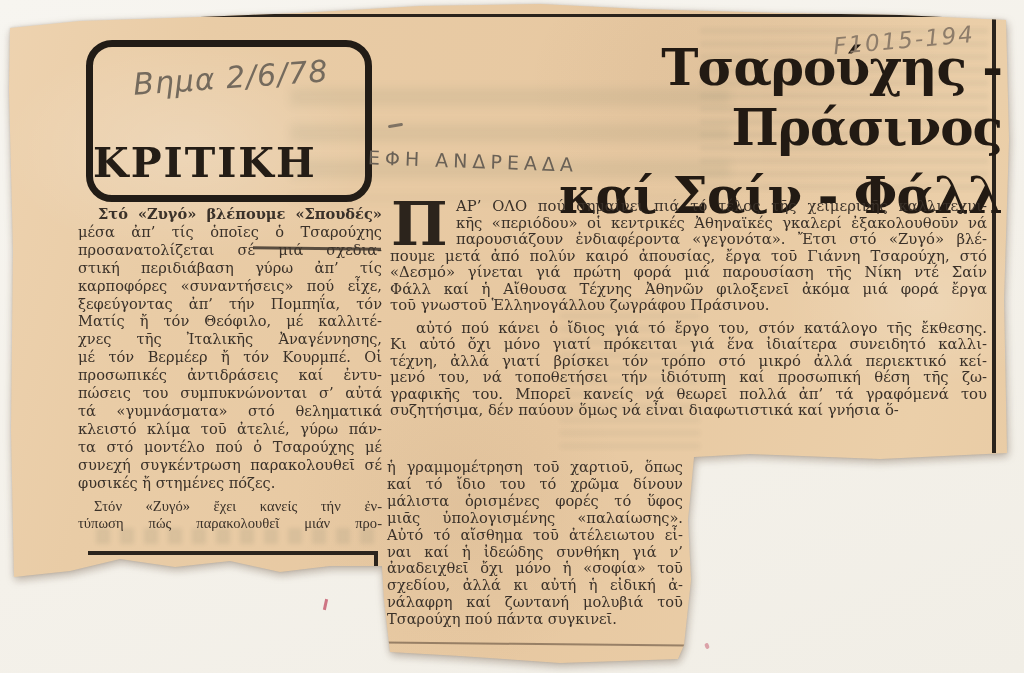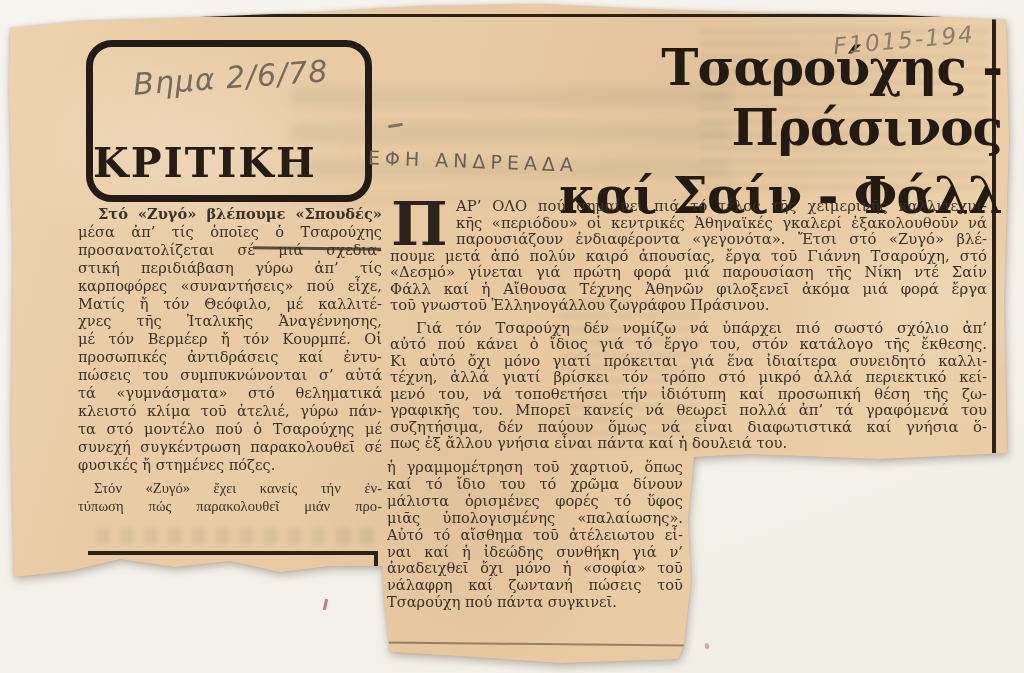--- a/index.html
+++ b/index.html
@@ -114,38 +114,37 @@
         <div class="p1 endpara">
             <div class="line">ΑΡ’ ΟΛΟ πού σημαίνει πιά τό τέλος τῆς χειμερινῆς καλλιτεχνι-</div>
             <div class="line">κῆς «περιόδου» οἱ κεντρικές Ἀθηναϊκές γκαλερί ἐξακολουθοῦν νά</div>
             <div class="line">παρουσιάζουν ἐνδιαφέροντα «γεγονότα». Ἔτσι στό «Ζυγό» βλέ-</div>
             <div class="line">πουμε μετά ἀπό πολύν καιρό ἀπουσίας, ἔργα τοῦ Γιάννη Τσαρούχη, στό</div>
             <div class="line">«Δεσμό» γίνεται γιά πρώτη φορά μιά παρουσίαση τῆς Νίκη ντέ Σαίν</div>
             <div class="line">Φάλλ καί ἡ Αἴθουσα Τέχνης Ἀθηνῶν φιλοξενεῖ ἀκόμα μιά φορά ἔργα</div>
             <div class="line">τοῦ γνωστοῦ Ἑλληνογάλλου ζωγράφου Πράσινου.</div>
           </div>
         <div class="p2 endpara">
-            <div class="line">Γιά τόν Τσαρούχη δέν νομίζω νά ὑπάρχει πιό σωστό σχόλιο ἀπ’</div>
             <div class="line">αὐτό πού κάνει ὁ ἴδιος γιά τό ἔργο του, στόν κατάλογο τῆς ἔκθεσης.</div>
             <div class="line">Κι αὐτό ὄχι μόνο γιατί πρόκειται γιά ἕνα ἰδιαίτερα συνειδητό καλλι-</div>
             <div class="line">τέχνη, ἀλλά γιατί βρίσκει τόν τρόπο στό μικρό ἀλλά περιεκτικό κεί-</div>
             <div class="line">μενό του, νά τοποθετήσει τήν ἰδιότυπη καί προσωπική θέση τῆς ζω-</div>
             <div class="line">γραφικῆς του. Μπορεῖ κανείς νά θεωρεῖ πολλά ἀπ’ τά γραφόμενά του</div>
             <div class="line">συζητήσιμα, δέν παύουν ὅμως νά εἶναι διαφωτιστικά καί γνήσια ὅ-</div>
-            <div class="line">πως ἐξ ἄλλου γνήσια εἶναι πάντα καί ἡ δουλειά του.</div>
           </div>
       </div>
 
       <div class="textblock leftcol">
         <div class="p1 endpara">
             <div class="line">Στό «Ζυγό» βλέπουμε «Σπουδές»</div>
             <div class="line">μέσα ἀπ’ τίς ὁποῖες ὁ Τσαρούχης</div>
             <div class="line">προσανατολίζεται σέ μιά σχεδια-</div>
             <div class="line">στική περιδιάβαση γύρω ἀπ’ τίς</div>
             <div class="line">καρποφόρες «συναντήσεις» πού εἶχε,</div>
+            <div class="line">ξεφεύγοντας ἀπ’ τήν Πομπηΐα, τόν</div>
             <div class="line">Ματίς ἤ τόν Θεόφιλο, μέ καλλιτέ-</div>
             <div class="line">χνες τῆς Ἰταλικῆς Ἀναγέννησης,</div>
             <div class="line">μέ τόν Βερμέερ ἤ τόν Κουρμπέ. Οἱ</div>
             <div class="line">προσωπικές ἀντιδράσεις καί ἐντυ-</div>
             <div class="line">πώσεις του συμπυκνώνονται σ’ αὐτά</div>
             <div class="line">τά «γυμνάσματα» στό θεληματικά</div>
             <div class="line">κλειστό κλίμα τοῦ ἀτελιέ, γύρω πάν-</div>
             <div class="line">τα στό μοντέλο πού ὁ Τσαρούχης μέ</div>
             <div class="line">συνεχή συγκέντρωση παρακολουθεῖ σέ</div>
             <div class="line">φυσικές ἤ στημένες πόζες.</div>
@@ -157,21 +156,22 @@
       </div>
 
       <div class="textblock bottomcol endpara">
           <div class="line">ἡ γραμμομέτρηση τοῦ χαρτιοῦ, ὅπως</div>
           <div class="line">καί τό ἴδιο του τό χρῶμα δίνουν</div>
           <div class="line">μάλιστα ὁρισμένες φορές τό ὕφος</div>
           <div class="line">μιᾶς ὑπολογισμένης «παλαίωσης».</div>
           <div class="line">Αὐτό τό αἴσθημα τοῦ ἀτέλειωτου εἶ-</div>
           <div class="line">ναι καί ἡ ἰδεώδης συνθήκη γιά ν’</div>
           <div class="line">ἀναδειχθεῖ ὄχι μόνο ἡ «σοφία» τοῦ</div>
-          <div class="line">νάλαφρη καί ζωντανή πώσεις τοῦ</div>
+          <div class="line">σχεδίου, ἀλλά κι αὐτή ἡ εἰδική ἀ-</div>
+          <div class="line">νάλαφρη καί ζωντανή μολυβιά τοῦ</div>
           <div class="line">Τσαρούχη πού πάντα συγκινεῖ.</div>
         </div>
 
       <div class="hand hand-date">Βημα 2/6/78</div>
       <div class="hand hand-ref">F1015-194</div>
       <div class="hand hand-name">ΕΦΗ ΑΝΔΡΕΑΔΑ</div>
       <div class="pen-underline"></div>
       <div class="smudge"></div>
       <div class="crease-bottom"></div>
 

